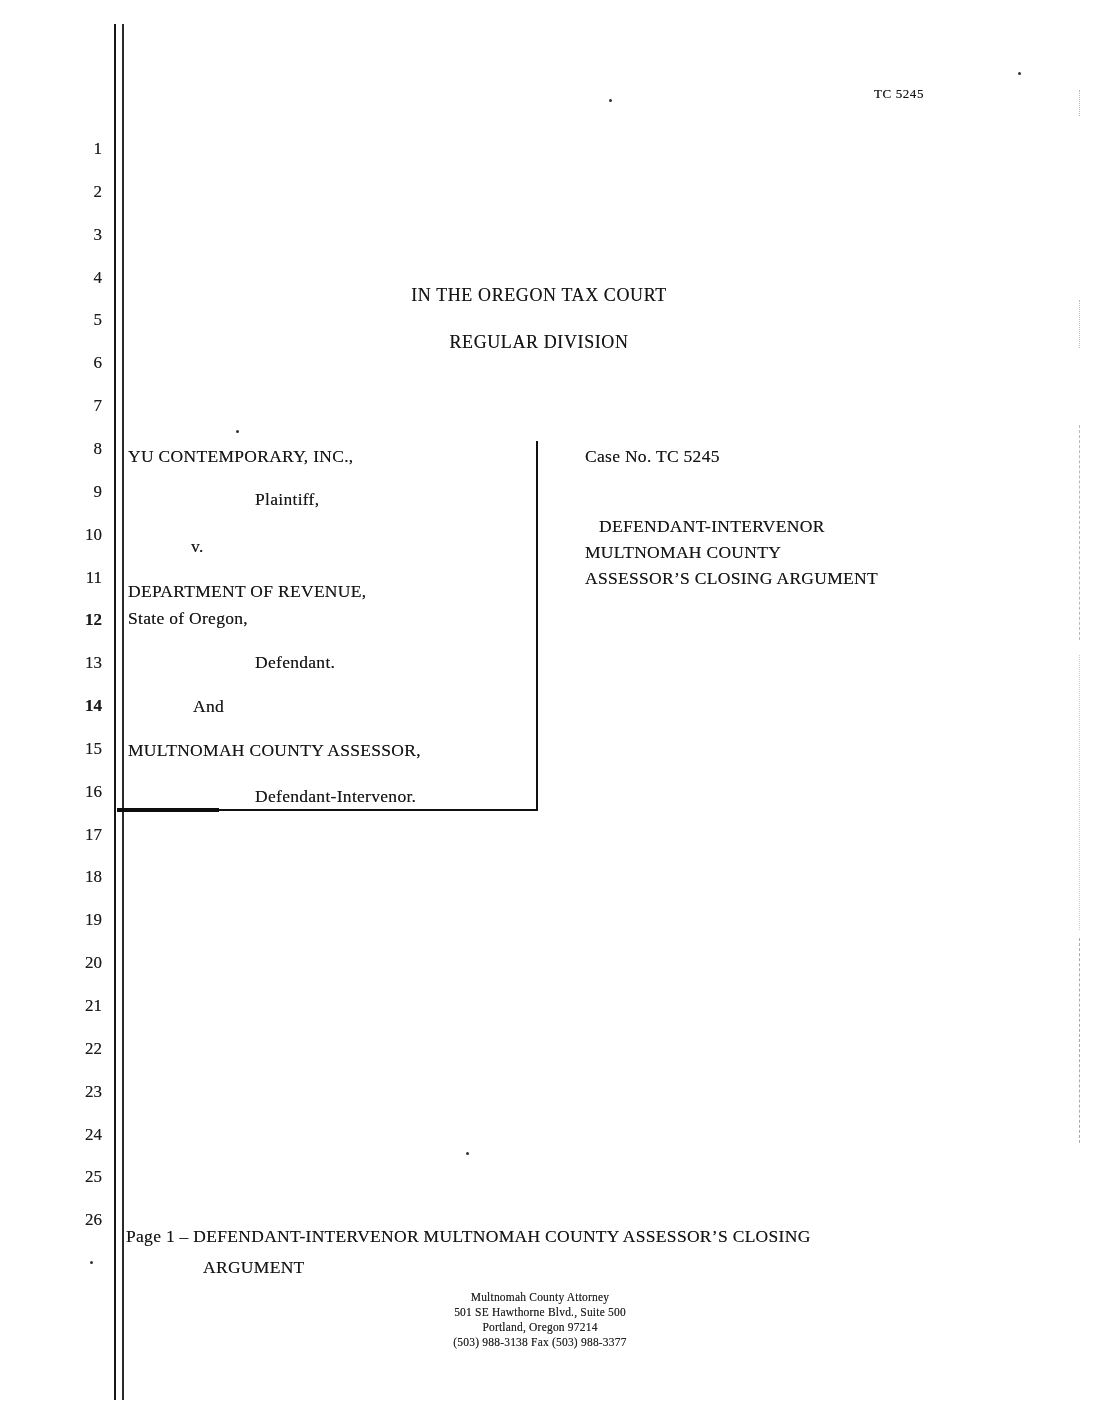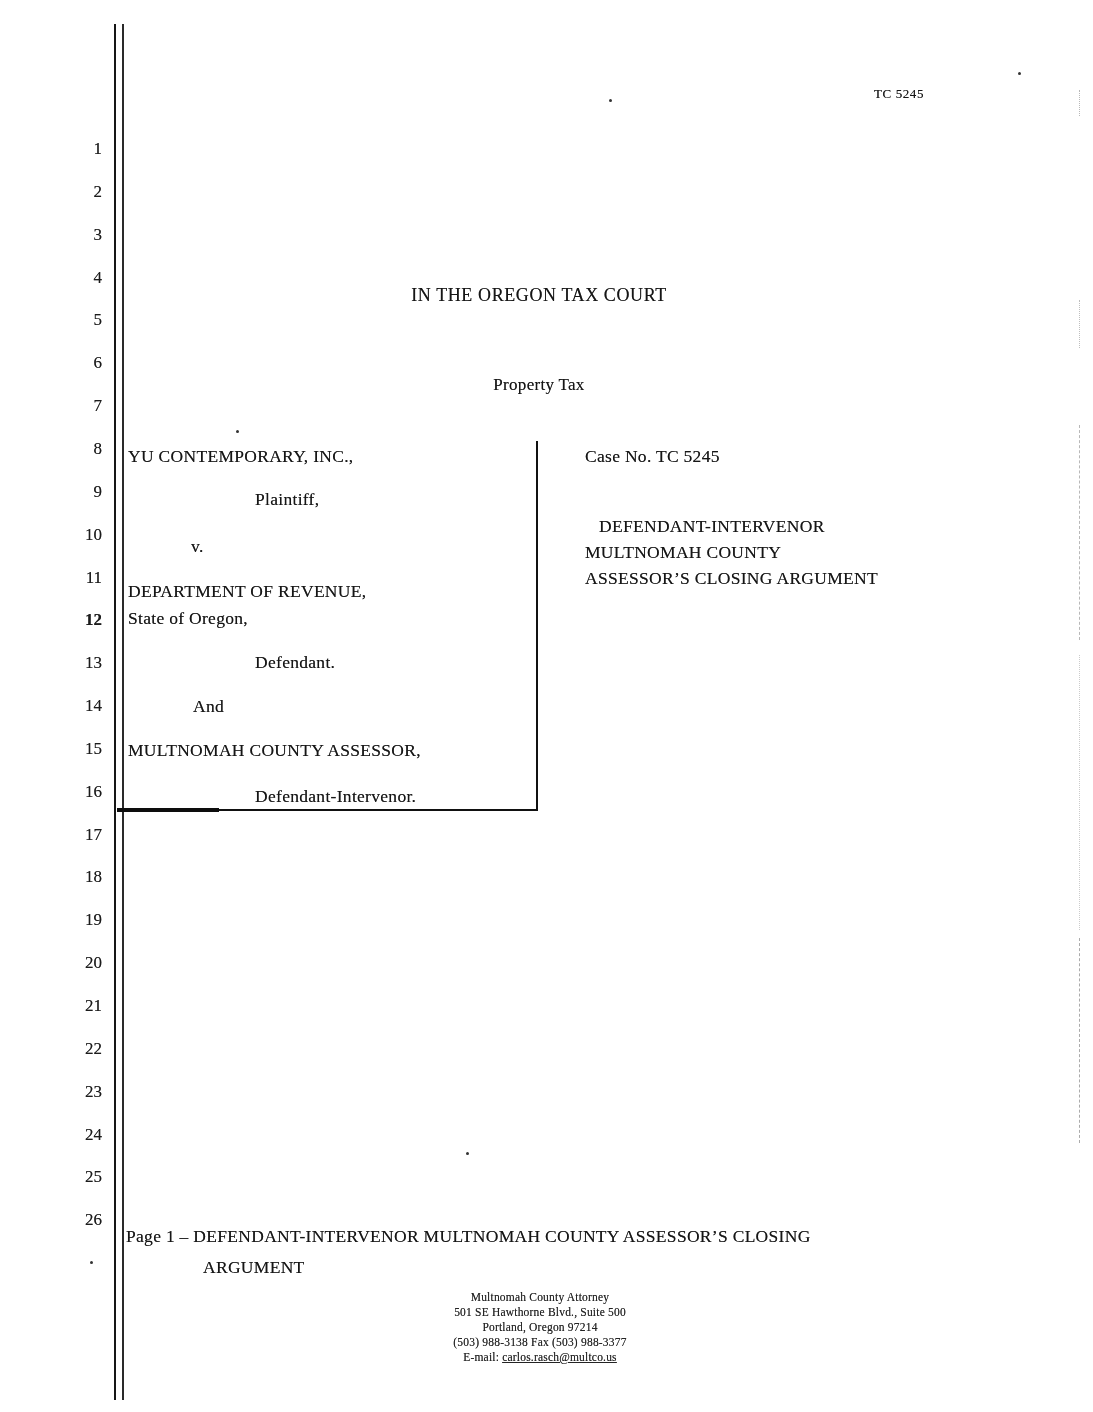--- a/index.html
+++ b/index.html
@@ -89,42 +89,42 @@
       <div class="line-number" style="top: 267.55px;">4</div>
       <div class="line-number" style="top: 310.4px;">5</div>
       <div class="line-number" style="top: 353.25px;">6</div>
       <div class="line-number" style="top: 396.1px;">7</div>
       <div class="line-number" style="top: 438.95px;">8</div>
       <div class="line-number" style="top: 481.8px;">9</div>
       <div class="line-number" style="top: 524.65px;">10</div>
       <div class="line-number" style="top: 567.5px;">11</div>
       <div class="line-number" style="top: 610.35px; font-weight: bold;">12</div>
       <div class="line-number" style="top: 653.2px;">13</div>
-      <div class="line-number" style="top: 696.05px;">14</div>
+      <div class="line-number" style="top: 696.05px; font-weight: bold;">14</div>
       <div class="line-number" style="top: 738.9px;">15</div>
       <div class="line-number" style="top: 781.75px;">16</div>
       <div class="line-number" style="top: 824.6px;">17</div>
       <div class="line-number" style="top: 867.45px;">18</div>
       <div class="line-number" style="top: 910.3px;">19</div>
       <div class="line-number" style="top: 953.15px;">20</div>
       <div class="line-number" style="top: 996px;">21</div>
       <div class="line-number" style="top: 1038.85px;">22</div>
       <div class="line-number" style="top: 1081.7px;">23</div>
       <div class="line-number" style="top: 1124.55px;">24</div>
       <div class="line-number" style="top: 1167.4px;">25</div>
       <div class="line-number" style="top: 1210.25px;">26</div>
     </div>
 
   <div class="rule-v rule-outer"></div>
   <div class="rule-v rule-inner"></div>
 
   <div class="abs case-tag">TC 5245</div>
 
   <div class="abs center-line court-name">IN THE OREGON TAX COURT</div>
-  <div class="abs center-line case-type">Property Tax</div>
+  <div class="abs center-line division-name">REGULAR DIVISION</div>
 
   <div class="abs body-text pl-name">YU CONTEMPORARY, INC.,</div>
   <div class="abs body-text pl-role">Plaintiff,</div>
   <div class="abs body-text versus">v.</div>
   <div class="abs body-text def-1">DEPARTMENT OF REVENUE,</div>
   <div class="abs body-text def-2">State of Oregon,</div>
   <div class="abs body-text def-role">Defendant.</div>
   <div class="abs body-text conj">And</div>
   <div class="abs body-text int-name">MULTNOMAH COUNTY ASSESSOR,</div>
   <div class="abs body-text int-role">Defendant-Intervenor.</div>
@@ -138,21 +138,20 @@
   <div class="abs body-text doc-title-2">MULTNOMAH COUNTY</div>
   <div class="abs body-text doc-title-3">ASSESSOR’S CLOSING ARGUMENT</div>
 
   <div class="abs pg-line1">Page 1 – DEFENDANT-INTERVENOR MULTNOMAH COUNTY ASSESSOR’S CLOSING</div>
   <div class="abs pg-line2">ARGUMENT</div>
 
   <div class="abs atty atty-1">Multnomah County Attorney</div>
   <div class="abs atty atty-2">501 SE Hawthorne Blvd., Suite 500</div>
   <div class="abs atty atty-3">Portland, Oregon 97214</div>
   <div class="abs atty atty-4">(503) 988-3138 Fax (503) 988-3377</div>
-  <div class="abs atty atty-5"><span>E-mail: </span><span class="email-u">carlos.rasch@multco.us</span></div>
 
   <div class="artifact-v art-a"></div>
   <div class="artifact-v art-b"></div>
   <div class="artifact-v art-c"></div>
   <div class="artifact-v art-d"></div>
   <div class="artifact-v art-e"></div>
   <div class="speck" style="left:1018px;top:72px;"></div>
   <div class="speck" style="left:609px;top:99px;"></div>
   <div class="speck" style="left:90px;top:1261px;"></div>
   <div class="speck" style="left:466px;top:1152px;"></div>

